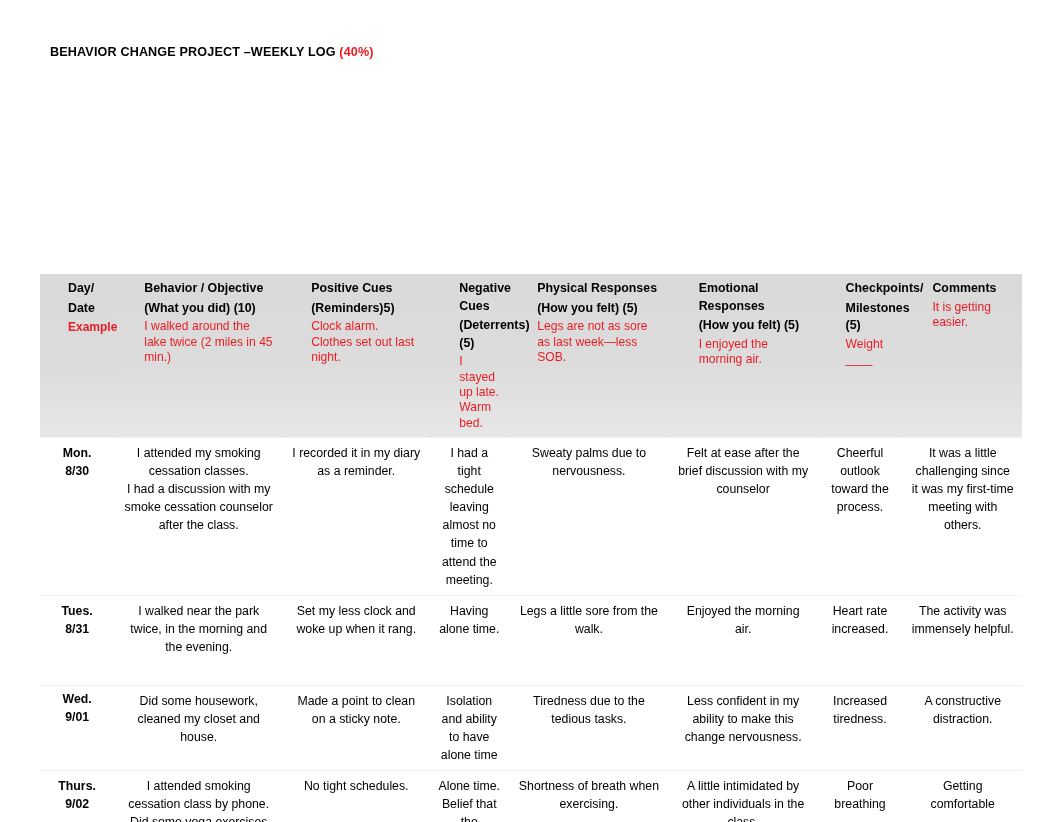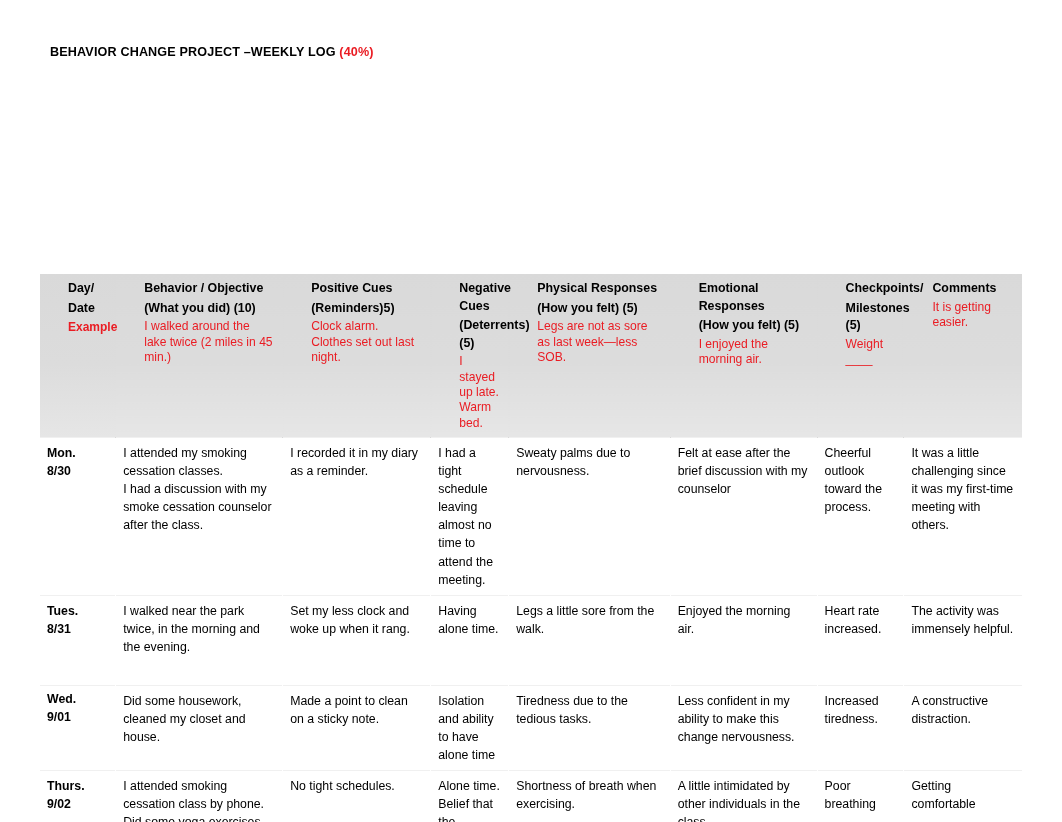--- a/index.html
+++ b/index.html
@@ -119,20 +119,21 @@
 
   .cell-line { display: block; }
 
   
   .log-table td + td { border-left: 1px solid rgba(0,0,0,0.0); }
 
   
   tr.data-row td {
     border-top: 1px solid #f0f0f0;
     background: #ffffff;
+    text-align: center;
   }
   tr.band td { border-top: 0; }
 
   
   .rh-mon   { height: 126px; }
   .rh-tues  { height: 90px; }
   .rh-wed   { height: 73px; }
   .rh-thurs { height: 127px; }
 
   

